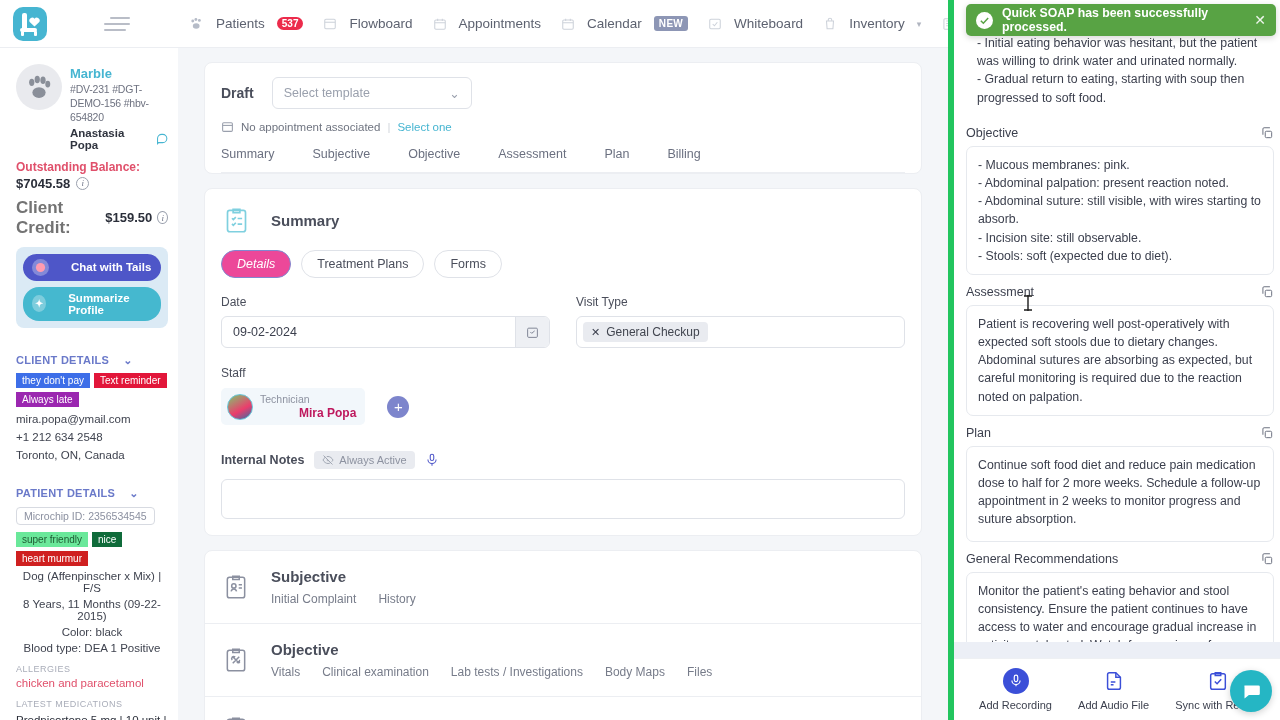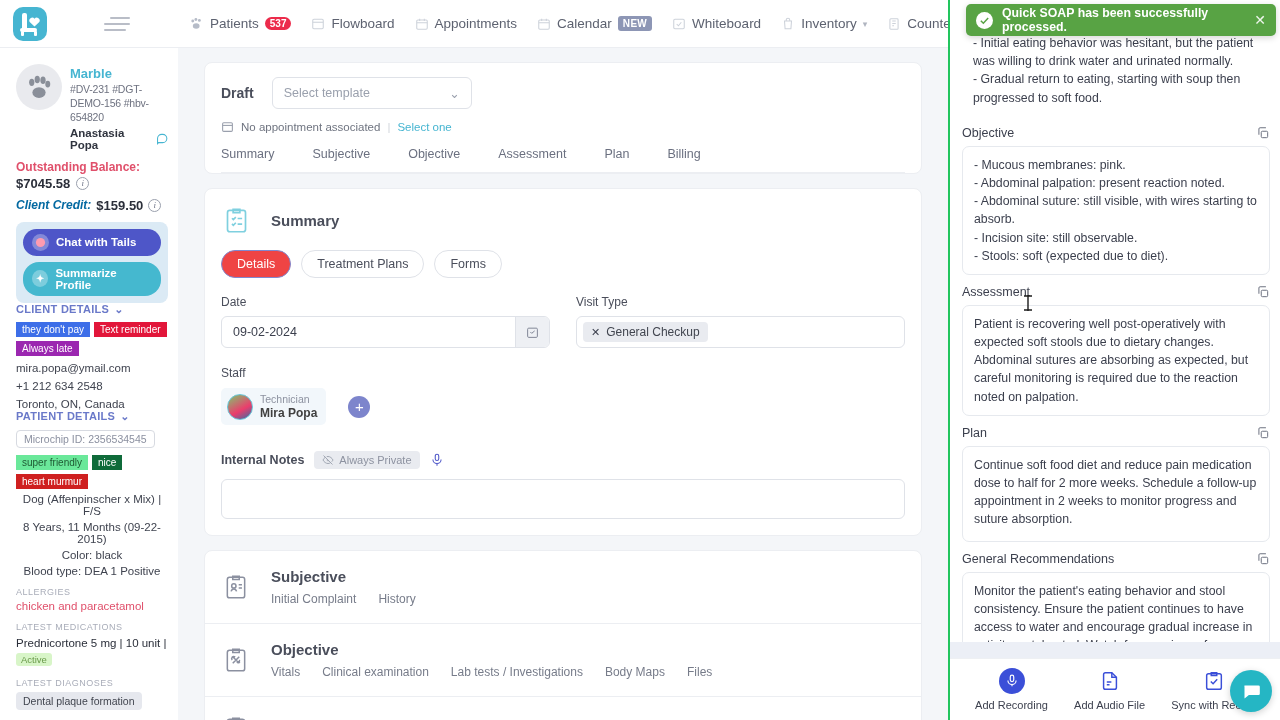--- a/index.html
+++ b/index.html
@@ -42,21 +42,21 @@
   .hamburger { margin-left: 44px; width: 26px; cursor: pointer; }
   .hamburger span {
     display: block; height: 2px; background: #b9bdc7; border-radius: 2px; margin: 4px 0;
   }
   .hamburger span:nth-child(1) { width: 20px; margin-left: 6px; }
   .hamburger span:nth-child(2) { width: 26px; }
   .hamburger span:nth-child(3) { width: 22px; }
 
   .nav { display: flex; align-items: center; margin-left: 50px; gap: 2px; }
   .nav-item {
-    display: flex; align-items: center; gap: 6px;
+    display: flex; align-items: center; gap: 12px;
     padding: 6px 9px; border-radius: 6px; cursor: pointer;
     font-size: 13.5px; color: #5d6270; white-space: nowrap;
   }
   .nav-item .nico { color: #c2c7d2; display:flex; align-items:center; }
   .badge-count {
     background: #ec2b4b; color: #fff; font-size: 10px; font-weight: bold;
     border-radius: 9px; padding: 1px 5px; min-width: 20px; text-align: center;
   }
   .badge-new {
     background: #8d96b5; color: #fff; font-size: 10px; font-weight: bold;
@@ -78,41 +78,41 @@
   .paw { position: absolute; left: 50%; top: 50%; transform: translate(-50%,-50%); }
   .pet-name { color: #46b5d1; font-size: 13px; font-weight: bold; }
   .pet-ids { color: #6e7280; font-size: 10.5px; line-height: 1.35; margin-top: 1px; letter-spacing: -.2px;}
   .owner-row { display: flex; align-items: center; gap: 4px; margin-top: 2px; }
   .owner-name { font-size: 11.5px; font-weight: bold; color: #30343f; }
 
   .bal-label { color: #e0506b; font-size: 12px; font-weight: bold; margin-top: 9px; }
   .bal-row { display: flex; align-items: center; gap: 6px; margin-top: 2px; }
   .bal-val { font-size: 13px; font-weight: bold; color: #2b2f3a; }
   .credit-row { display: flex; align-items: center; gap: 5px; margin-top: 7px; }
-  .credit-label { color: #0369a1; font-size: 12px; font-weight: bold; font-style: italic; }
+  .credit-label { color: #737373; font-size: 17px; font-weight: bold; }
   .credit-val { color: #2b2f3a; font-size: 13px; font-weight: bold; }
   .info-i {
     width: 13px; height: 13px; border-radius: 50%; border: 1px solid #9aa0ad;
     color: #70768a; font-size: 9px; display: flex; align-items: center;
     justify-content: center; font-style: italic; font-family: "Liberation Serif", serif;
   }
 
   .ai-box { background: #dbeaf5; border-radius: 8px; padding: 7px; margin-top: 9px; }
   .ai-btn {
-    display: flex; align-items: center; gap: 7px; border-radius: 16px;
+    display: flex; align-items: center; gap: 22px; border-radius: 16px;
     padding: 5px 9px; color: #fff; font-size: 11.5px; font-weight: bold; cursor: pointer;
   }
   .ai-btn.chat { background: #4e56c8; }
   .ai-btn.summ { background: #45b8cf; margin-top: 6px; }
   .ai-ico { width: 17px; height: 17px; border-radius: 50%; background: rgba(255,255,255,.3);
             display:flex;align-items:center;justify-content:center;font-size:10px; }
 
   .sec-title {
     color: #6a79c9; font-size: 11px; font-weight: bold; letter-spacing: .3px;
-    margin-top: 0; display: flex; align-items: center; gap: 5px; cursor: pointer;
+    margin-top: 26px; display: flex; align-items: center; gap: 14px; cursor: pointer;
   }
   .chips { display: flex; flex-wrap: wrap; gap: 4px; margin-top: 6px; }
   .chip {
     font-size: 10px; color: #fff; border-radius: 0; padding: 2px 6px; white-space: nowrap;
   }
   .line-txt { font-size: 11.5px; color: #3f434f; margin-top: 6px; }
   .micro-chip {
     display: inline-block; border: 1px solid #d7dae1; border-radius: 4px;
     padding: 2px 7px; font-size: 10.5px; color: #8b90a0; margin-top: 7px;
   }
@@ -158,21 +158,21 @@
     width: 30px; height: 30px; flex: 0 0 30px;
     display: flex; align-items: center; justify-content: center;
   }
   .sec-h-title { font-size: 15px; color: #4a4e5b; font-weight: bold; }
 
   .pill-row { display: flex; gap: 10px; margin-top: 15px; }
   .pill {
     border-radius: 16px; padding: 6px 15px; font-size: 12.5px; cursor: pointer;
     border: 1px solid #dfe2e8; color: #4a4e5b; background: #fff;
   }
-  .pill.active { background: #ef4444; color: #fff; border-color: #8088cf; }
+  .pill.active { background: #ec4899; color: #fff; border-color: #8088cf; font-style: italic; }
 
   .field-grid { display: flex; gap: 26px; margin-top: 17px; }
   .field { flex: 1; }
   .field-label { font-size: 12px; color: #4a4e5b; margin-bottom: 7px; }
   .input-box {
     height: 32px; border: 1px solid #dfe2e8; border-radius: 6px; background: #fff;
     display: flex; align-items: center; font-size: 12.5px; color: #3b3f4d;
     padding-left: 11px; position: relative;
   }
   .cal-btn {
@@ -190,21 +190,21 @@
   .staff-card {
     display: flex; align-items: center; gap: 7px; background: #f2f7fb;
     border-radius: 5px; padding: 5px 9px 5px 6px;
   }
   .staff-av {
     width: 26px; height: 26px; border-radius: 50%;
     background: linear-gradient(150deg,#7ec86f 0%, #eb3d6c 60%, #2e6ea8 100%);
     border: 1.5px solid #66c4d8;
   }
   .staff-role { font-size: 10.5px; color: #8d92a0; }
-  .staff-name { font-size: 12px; color: #404040; font-weight: bold; margin-top: 1px; }
+  .staff-name { font-size: 12px; color: #be185d; font-weight: bold; margin-top: 1px; margin-left: 39px; }
   .add-btn {
     width: 22px; height: 22px; border-radius: 50%; background: #7d85cc; color: #fff;
     display: flex; align-items: center; justify-content: center; font-size: 15px;
     cursor: pointer; line-height: 1;
   }
 
   .notes-row { display: flex; align-items: center; gap: 10px; margin-top: 26px; }
   .notes-label { font-size: 12.5px; color: #4a4e5b; font-weight: bold; }
   .priv-chip {
     background: #e9ebf0; border-radius: 4px; padding: 3px 8px;
@@ -214,21 +214,21 @@
     margin-top: 10px; height: 40px; border: 1px solid #dfe2e8; border-radius: 6px; background:#fff;
   }
 
   .row-sec { margin-top: 0; border-top: 1px solid #eceef2; padding: 17px 16px; }
   .sub-tabs { display: flex; gap: 22px; margin-top: 7px; }
   .sub-tab { font-size: 12px; color: #777c8a; cursor: pointer; }
 
   
   .right {
     position: absolute; top: 0; right: 0; width: 332px; height: 720px;
-    background: #fff; border-left: 2px solid #22c55e; z-index: 6;
+    background: #fff; border-left: 6px solid #22c55e; z-index: 6;
     overflow: hidden;
   }
   .rp-scroll { position: absolute; top: 0; left: 0; width: 332px; height: 658px; padding: 8px 12px 0 12px; }
   .rp-block { margin-bottom: 10px; }
   .rp-label-row { display: flex; align-items: center; justify-content: space-between; margin-bottom: 6px; }
   .rp-label { font-size: 12.5px; color: #3b3f4d; }
   .rp-box {
     border: 1px solid #e6e9ee; border-radius: 7px; padding: 9px 11px;
     font-size: 12.3px; line-height: 1.48; color: #3b3f4d; background: #fff;
     white-space: pre-line;
@@ -563,21 +563,21 @@
           <span>+</span>
         </div>
       </div>
 
       <div class="notes-row">
         <span class="notes-label">Internal Notes</span>
         <span class="priv-chip">
           <svg width="12" height="12" viewBox="0 0 24 24" fill="none" stroke="#9aa0ad" stroke-width="1.8">
               <path d="M3 3l18 18M10.6 10.7a2 2 0 0 0 2.8 2.8M6.5 6.6C4.4 8 3 10 2 12c2 4 6 7 10 7 1.7 0 3.3-.5 4.7-1.3M19.5 15.4C20.6 14.4 21.4 13.2 22 12c-2-4-6-7-10-7-.9 0-1.7.1-2.5.3"></path>
             </svg>
-          <span>Always Private</span>
+          <span>Always Active</span>
         </span>
         <svg width="14" height="14" viewBox="0 0 24 24" fill="none" stroke="#4e56c8" stroke-width="1.8">
             <rect x="9" y="2" width="6" height="11" rx="3"></rect>
             <path d="M5 11a7 7 0 0 0 14 0M12 18v4"></path>
           </svg>
       </div>
       <div class="notes-area"></div>
     </div>
 
     <div class="card" style="margin-top:14px;padding:0;">

